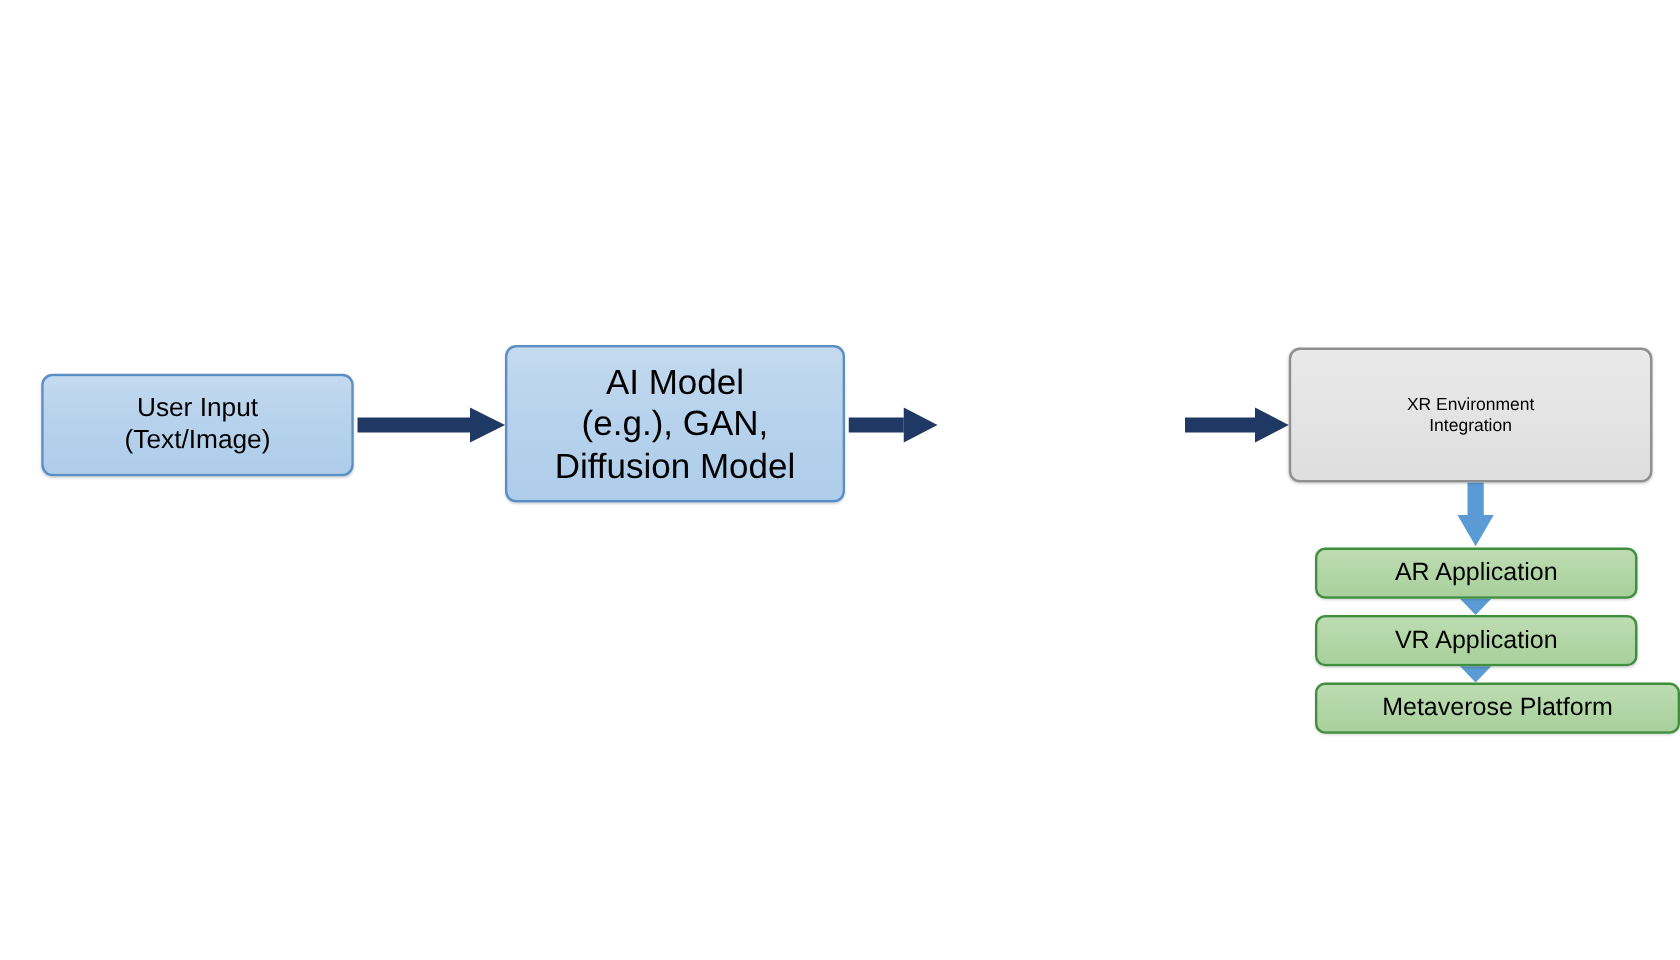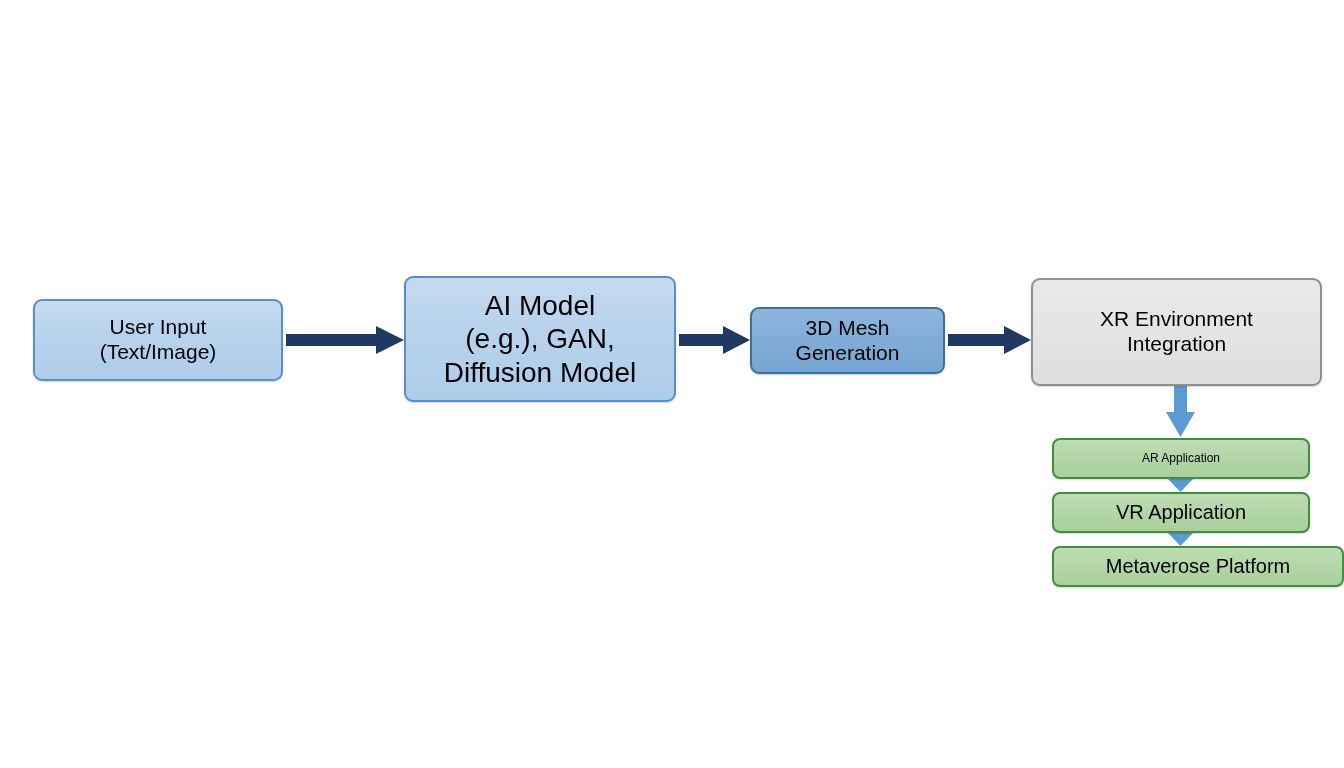--- a/index.html
+++ b/index.html
@@ -66,23 +66,23 @@
   .node-green {
     background: linear-gradient(180deg, #bddcb2 0%, #b2d6a6 50%, #a9d09c 100%);
     border: 2px solid #3f8f3f;
     border-radius: 8px;
     box-shadow: 0 1px 2px rgba(0,0,0,0.16);
   }
 
   #n-user-input     { left: 33px;   top: 299px; width: 250px; height: 82px;  font-size: 21px; }
   #n-ai-model       { left: 404px;  top: 276px; width: 272px; height: 126px; font-size: 28px; }
   #n-mesh-gen       { left: 750px;  top: 307px; width: 195px; height: 67px;  font-size: 21px; }
-  #n-xr-env         { left: 1031px; top: 278px; width: 291px; height: 108px; font-size: 21px; text-align: center; }
+  #n-xr-env         { left: 1031px; top: 278px; width: 291px; height: 108px; font-size: 14px; text-align: center; }
 
-  #n-ar-app         { left: 1052px; top: 438px; width: 258px; height: 41px;  font-size: 12px; }
+  #n-ar-app         { left: 1052px; top: 438px; width: 258px; height: 41px;  font-size: 20px; }
   #n-vr-app         { left: 1052px; top: 492px; width: 258px; height: 41px;  font-size: 20px; text-align: right; }
   #n-meta-platform  { left: 1052px; top: 546px; width: 292px; height: 41px;  font-size: 20px; }
 
   svg#connectors {
     position: absolute;
     left: 0;
     top: 0;
     width: 1344px;
     height: 768px;
     z-index: 2;
@@ -125,22 +125,20 @@
     </g>
   </svg>
 
   <div class="node node-blue-light" id="n-user-input">User Input
 (Text/Image)</div>
 
   <div class="node node-blue-light" id="n-ai-model">AI Model
 (e.g.), GAN,
 Diffusion Model</div>
 
-  <div class="node node-blue-mid" id="n-mesh-gen">3D Mesh
-Generation</div>
 
   <div class="node node-gray" id="n-xr-env">XR Environment
 Integration</div>
 
   <div class="node node-green" id="n-ar-app">AR Application</div>
 
   <div class="node node-green" id="n-vr-app">VR Application</div>
 
   <div class="node node-green" id="n-meta-platform">Metaverose Platform</div>
 

